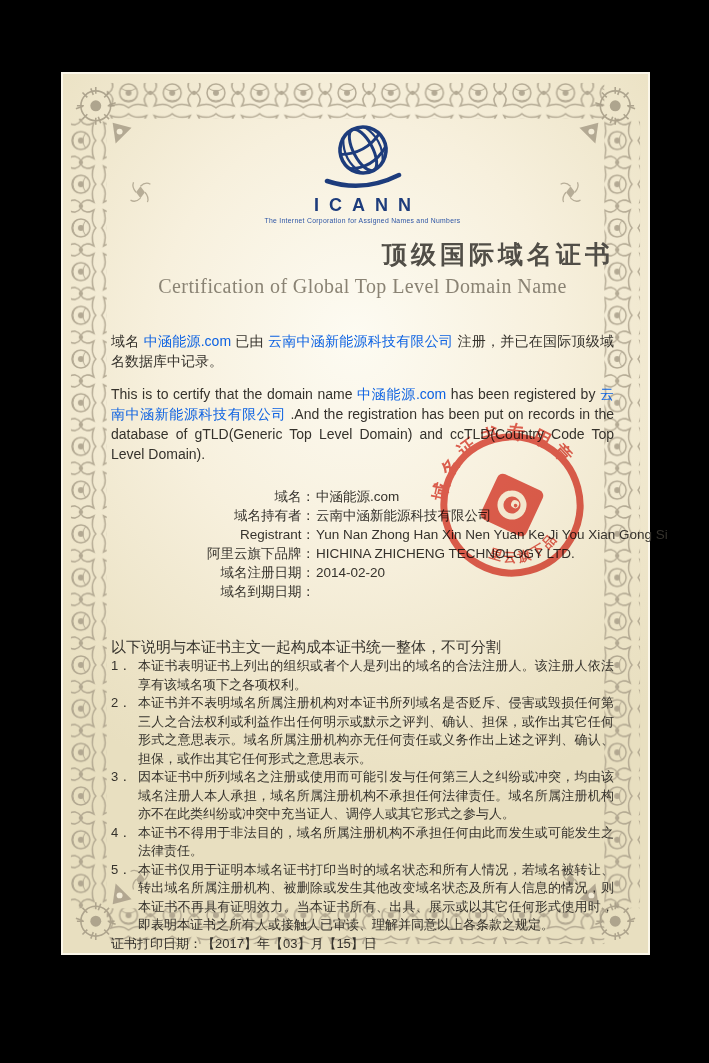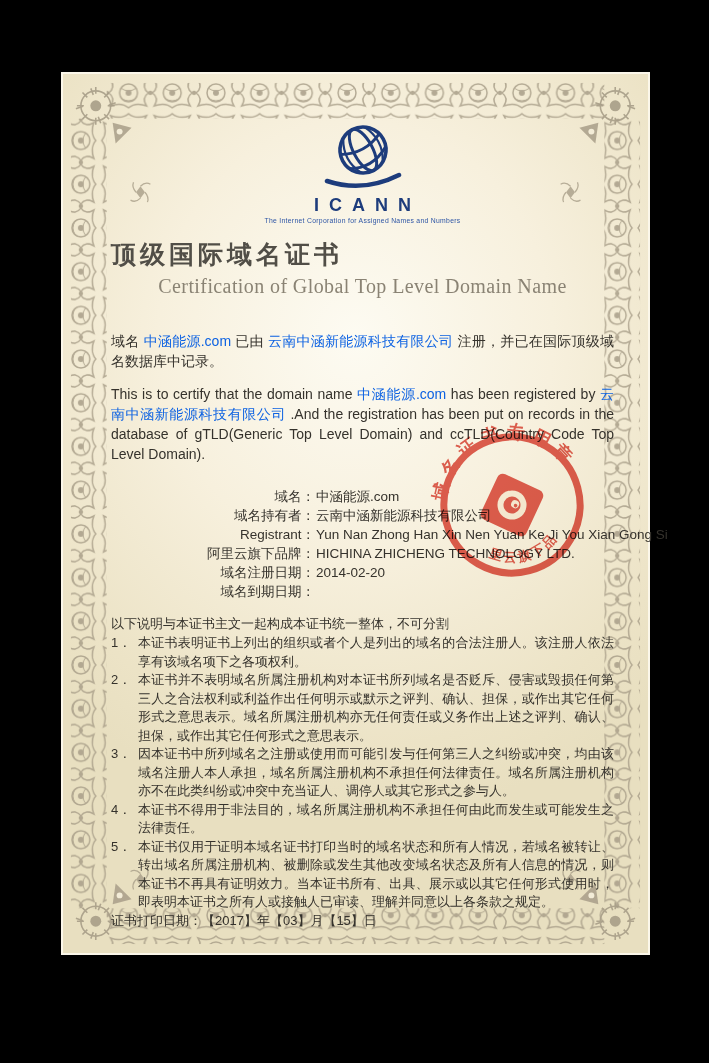--- a/index.html
+++ b/index.html
@@ -6,31 +6,31 @@
   body{width:709px;height:1063px;position:relative;overflow:hidden;
        font-family:"Liberation Sans","DejaVu Sans",sans-serif;}
   .page{position:absolute;left:61px;top:72px;width:589px;height:883px;
         background:radial-gradient(ellipse 75% 55% at 50% 30%, #fdfbf2 0%, #f7f0dd 45%, #ece3c6 85%, #e8dfc0 100%);
         border:2px solid #fbf7ea;box-sizing:border-box;padding-left:8px;}
   .frame{position:absolute;left:0;top:0;width:100%;height:100%;pointer-events:none;}
   .content{position:absolute;left:48px;right:34px;top:46px;color:#35322c;}
   .logo-block{text-align:center;}
   .icann-name{font-size:18px;font-weight:bold;letter-spacing:10px;color:#1d3c7c;margin-top:1px;padding-left:10px;}
   .icann-tagline{font-size:6.8px;color:#2d55a5;margin-top:1px;letter-spacing:.3px;}
-  .cert-title{font-size:25px;font-weight:bold;letter-spacing:4px;color:#514e47;text-align:left;margin-top:14px;}
+  .cert-title{font-size:25px;font-weight:bold;letter-spacing:4px;color:#514e47;text-align:right;margin-top:14px;}
   .cert-subtitle{font-family:"Liberation Serif","DejaVu Serif",serif;font-size:20px;color:#8a8374;text-align:center;margin-top:4px;letter-spacing:.4px;}
   .para{font-size:14px;line-height:20px;text-align:justify;}
   .intro-zh{margin-top:33px;}
   .intro-en{margin-top:13px;}
   .blue{color:#0d62e2;}
   .details{margin-top:23px;font-size:13.5px;line-height:19px;}
   .detail-row{display:grid;grid-template-columns:204px 1fr;}
   .detail-label{text-align:right;white-space:nowrap;}
   .detail-value{text-align:left;padding-left:1px;white-space:nowrap;}
-  .terms-intro{margin-top:14px;font-size:13px;line-height:18px;}
+  .terms-intro{margin-top:37px;font-size:15px;line-height:18px;}
   .terms{margin-top:1px;font-size:13px;line-height:18.5px;}
   .term-row{display:grid;grid-template-columns:27px 1fr;}
   .term-num{white-space:nowrap;}
   .term-text{text-align:justify;}
   .print-date{font-size:13px;}
   .stamp{position:absolute;left:364px;top:346px;width:170px;height:170px;
          mix-blend-mode:multiply;opacity:.88;pointer-events:none;}
   .stamp-stroke{stroke:#dd4b3e;fill:none;}
   .stamp-fill{fill:#dd4b3e;}
   .stamp-text{fill:#dd4b3e;font-family:"Liberation Sans","DejaVu Sans",sans-serif;font-weight:bold;}

